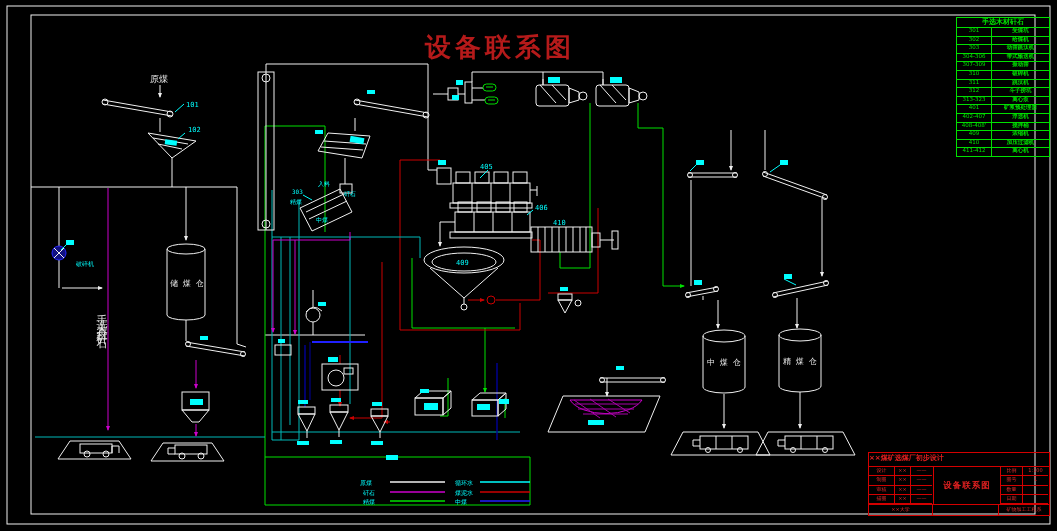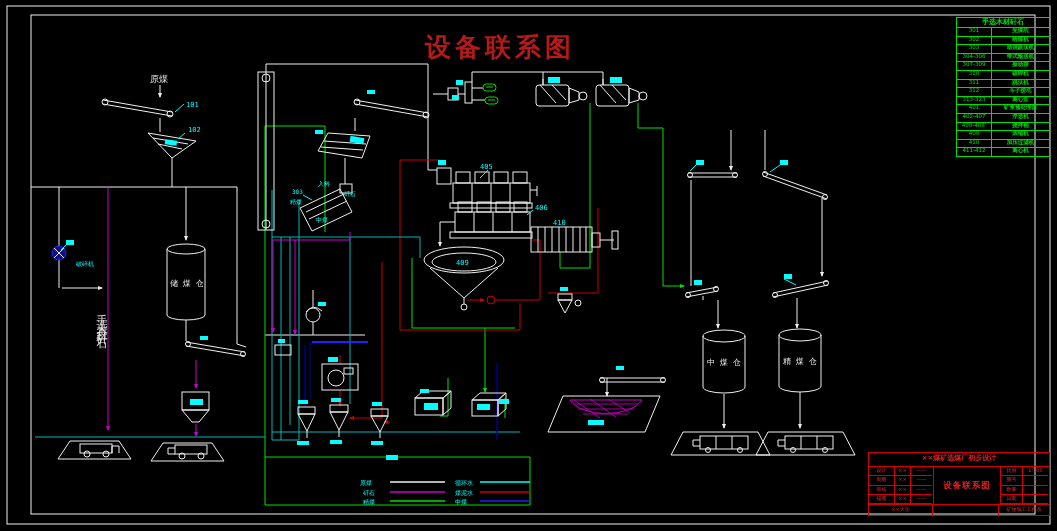--- a/index.html
+++ b/index.html
@@ -19,21 +19,21 @@
     color:#00e000;font-size:5.5px;line-height:1;}
   #equip-table .hd{border-bottom:1px solid #00e000;text-align:center;font-size:7px;
     font-weight:bold;padding:1px 0;}
   #equip-table .tr{display:flex;border-bottom:1px solid #00e000;height:7.6px;overflow:hidden;}
   #equip-table .tr:last-child{border-bottom:none;}
   #equip-table .c1{width:34px;border-right:1px solid #00e000;text-align:center;overflow:hidden;}
   #equip-table .c2{flex:1;text-align:center;font-weight:bold;overflow:hidden;}
   
   #title-block{position:absolute;left:868px;top:452px;width:180px;height:62px;
     border:1px solid #d40000;color:#e03030;font-size:5px;line-height:1;}
-  #title-block .row-title{height:11px;border-bottom:1px solid #d40000;text-align:center;
+  #title-block .row-title{height:11px;border-bottom:1px solid #d40000;text-align:left;
     font-size:7px;font-weight:bold;overflow:hidden;padding-top:2px;color:#e02020;}
   #tb-body{display:flex;height:37px;border-bottom:1px solid #d40000;}
   #tb-left{width:64px;border-right:1px solid #d40000;display:flex;flex-wrap:wrap;}
   #tb-left .cell{box-sizing:border-box;border-right:1px solid #d40000;border-bottom:1px solid #d40000;
     height:9.25px;overflow:hidden;text-align:center;padding-top:1px;}
   #tb-left .w1{width:26px;} #tb-left .w2{width:16px;} #tb-left .w3{width:21px;border-right:none;}
   #tb-center{width:66px;border-right:1px solid #d40000;display:flex;align-items:center;
     justify-content:center;font-size:8.5px;font-weight:bold;letter-spacing:1px;color:#e02020;}
   #tb-right{flex:1;display:flex;flex-wrap:wrap;}
   #tb-right .cell{box-sizing:border-box;border-right:1px solid #d40000;border-bottom:1px solid #d40000;

